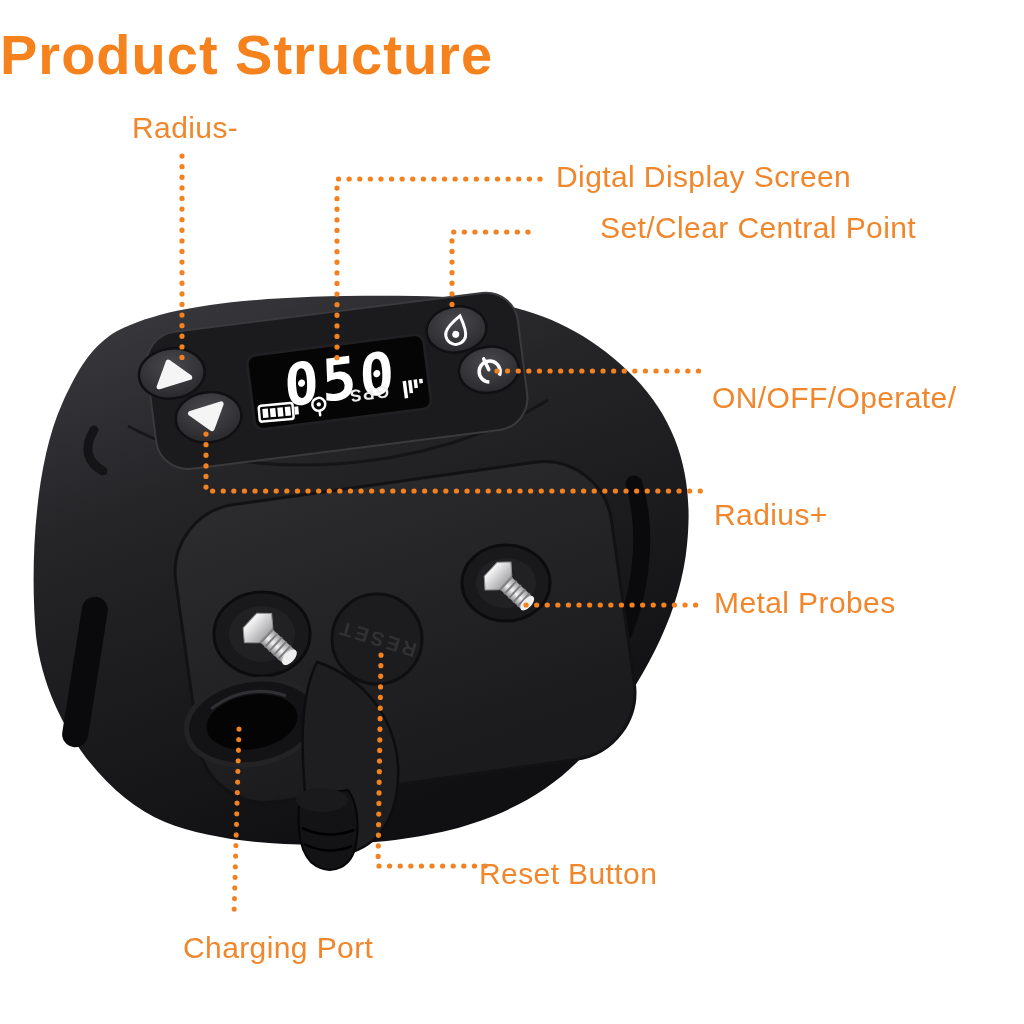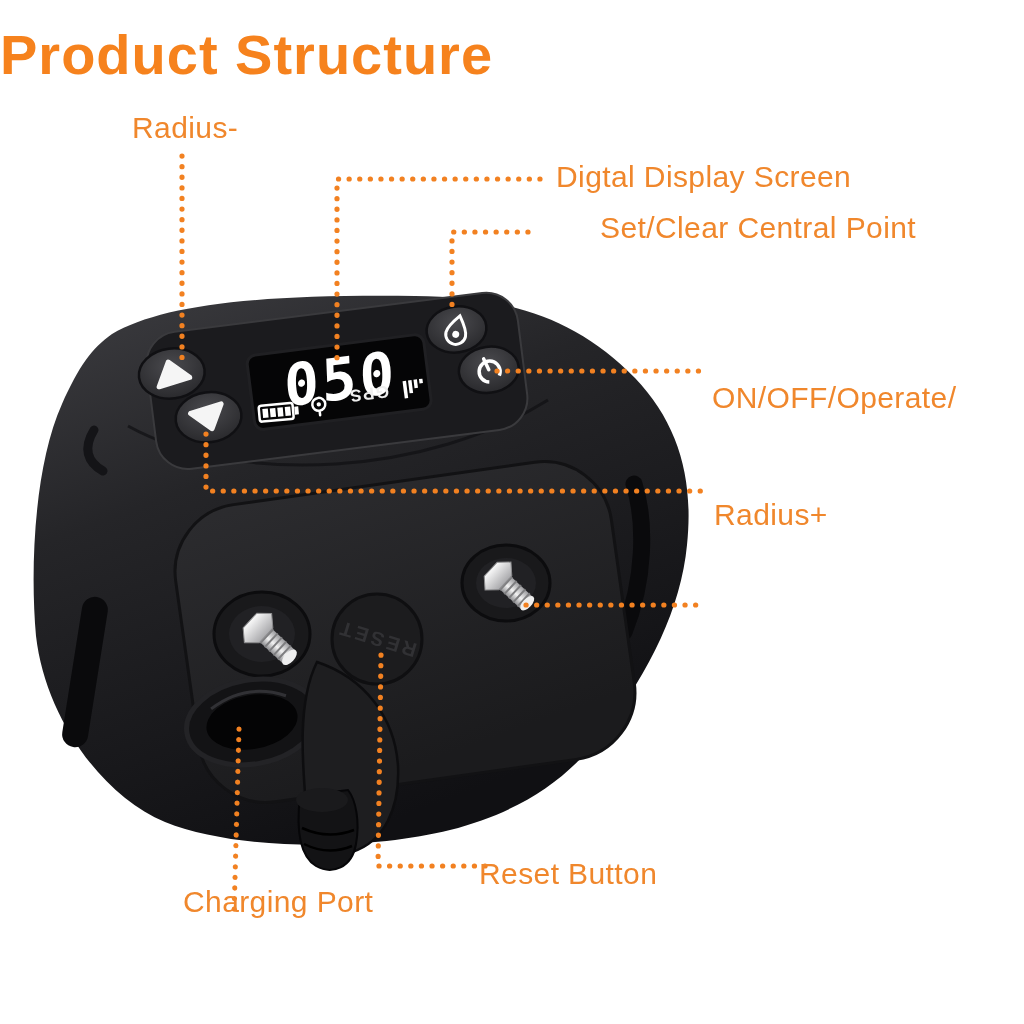--- a/index.html
+++ b/index.html
@@ -189,16 +189,17 @@
 
   <h1 class="title">Product Structure</h1>
 
   <div class="lbl" style="left:132px;top:112px;">Radius-</div>
   <div class="lbl" style="left:556px;top:161px;">Digtal Display Screen</div>
   <div class="lbl" style="left:600px;top:212px;">Set/Clear Central Point</div>
   <div class="lbl" style="left:712px;top:345px;margin-top:37px;">
     <span style="display:block">ON/OFF/Operate/</span>
   </div>
   <div class="lbl" style="left:714px;top:477px;margin-top:22px;">Radius+</div>
+  <div class="lbl" style="left:714px;top:587px;">Metal Probes</div>
   <div class="lbl" style="left:479px;top:858px;">Reset Button</div>
-  <div class="lbl" style="left:183px;top:886px;">Charging Port</div>
+  <div class="lbl" style="left:183px;top:932px;">Charging Port</div>
 
 </div>
 
 </body></html>

